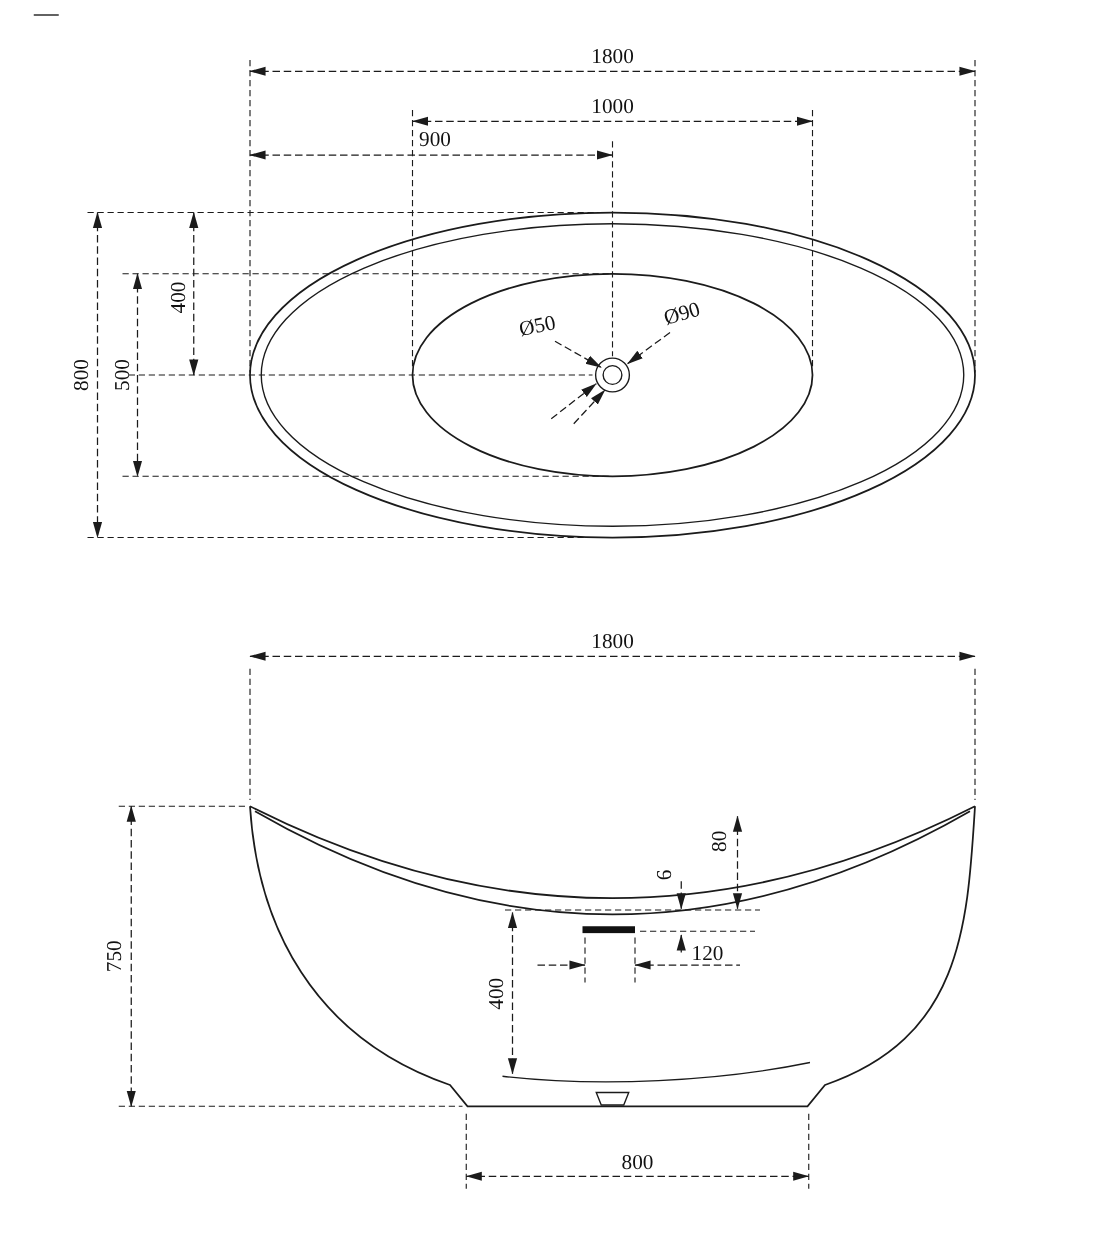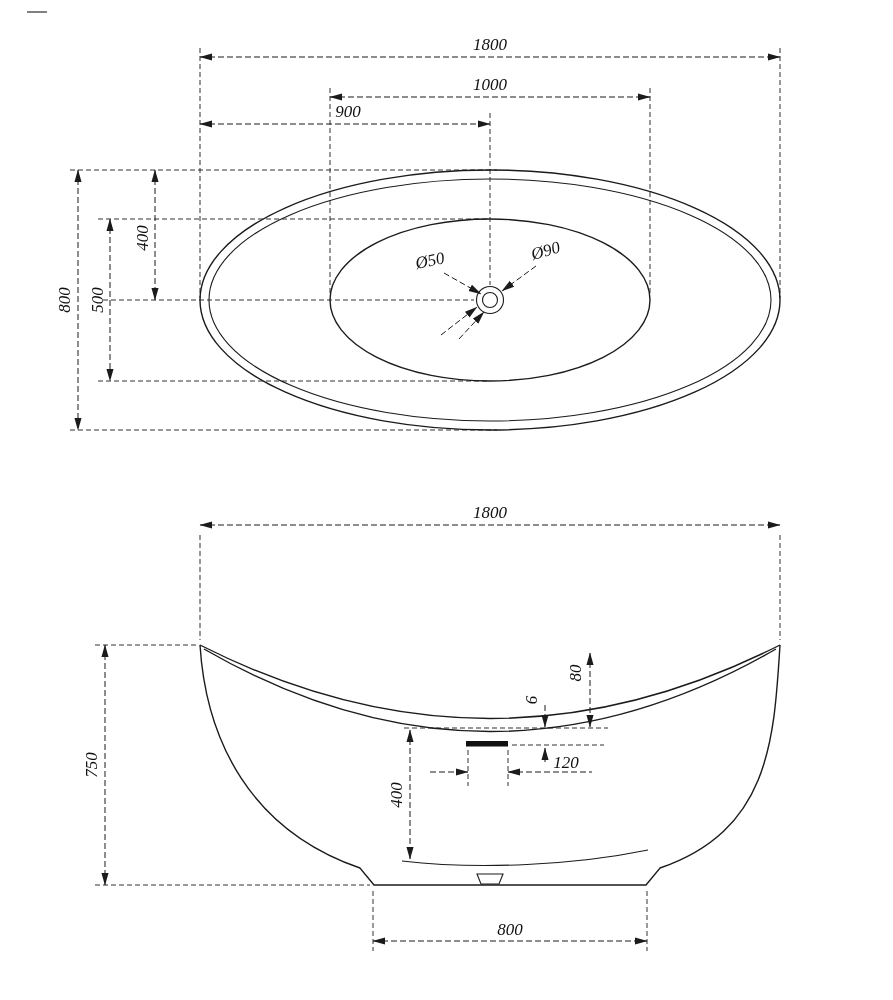--- a/index.html
+++ b/index.html
@@ -1,16 +1,16 @@
 <!DOCTYPE html>
 <html><head>
 <meta charset="utf-8">
 <style>
   html,body{margin:0;padding:0;background:#ffffff;}
-  .canvas{width:893px;height:1000px;background:#ffffff;position:relative;font-family:"Liberation Serif",serif;font-style:italic;}
+  .canvas{width:893px;height:1000px;background:#ffffff;position:relative;font-family:"Liberation Serif",serif;}
   svg{display:block;}
   .outline{fill:none;stroke:#1b1b1b;stroke-width:1.4;}
   .thin{fill:none;stroke:#1b1b1b;stroke-width:1.1;}
   .dim{fill:none;stroke:#1b1b1b;stroke-width:1;stroke-dasharray:6 3;}
   .ext{fill:none;stroke:#1b1b1b;stroke-width:0.9;stroke-dasharray:5 3;}
   .lbl{font-family:"Liberation Serif",serif;font-size:17px;fill:#111;}
   .solidfill{fill:#111;stroke:none;}
 </style>
 </head>
 <body>

